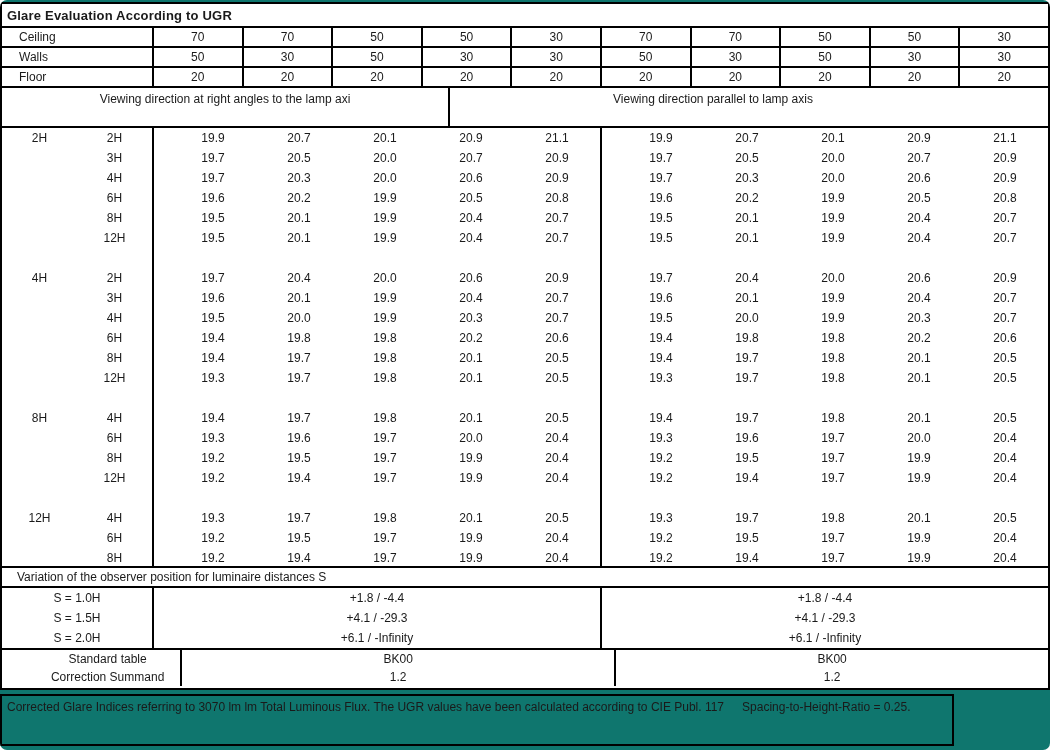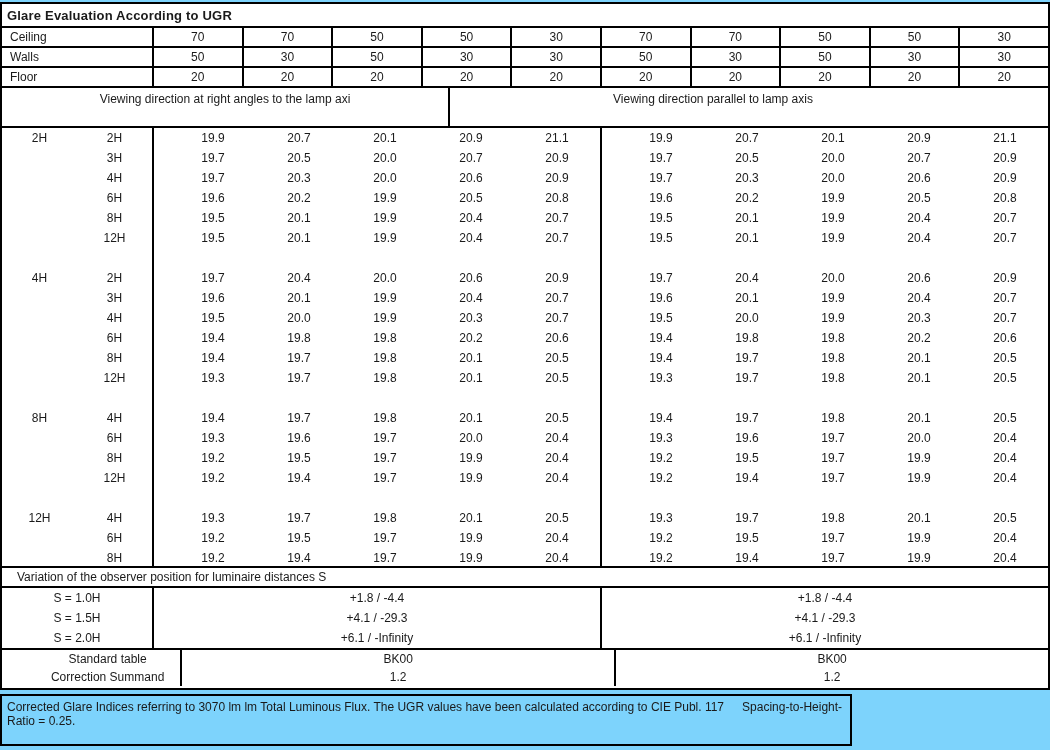--- a/index.html
+++ b/index.html
@@ -1,21 +1,21 @@
 <!DOCTYPE html>
 <html><head>
 <meta charset="utf-8">
 <style>
   html,body{margin:0;padding:0;background:#fff;}
   body{width:1050px;height:750px;font-family:"Liberation Sans",sans-serif;color:#1a1a1a;}
-  .page{position:relative;width:1050px;height:750px;background:#7dd3fc;overflow:hidden;}
+  .page{position:relative;width:1050px;height:750px;background:#0f766e;overflow:hidden;border-radius:7px;}
   .main-table{position:absolute;left:0;top:2px;width:1050px;height:688px;border:2px solid #000;box-sizing:border-box;background:#fff;}
   .title-row{height:24px;border-bottom:2px solid #000;box-sizing:border-box;font-weight:bold;font-size:13px;padding:4px 0 0 5px;letter-spacing:0.2px;}
   .surface-row{display:flex;height:20px;border-bottom:2px solid #000;box-sizing:border-box;}
-  .surface-label{width:152px;box-sizing:border-box;border-right:2px solid #000;padding-left:8px;font-size:12px;display:flex;align-items:center;}
+  .surface-label{width:152px;box-sizing:border-box;border-right:2px solid #000;padding-left:17px;font-size:12px;display:flex;align-items:center;}
   .surface-cell{flex:1 1 0;display:flex;align-items:center;justify-content:center;font-size:12px;border-right:2px solid #000;box-sizing:border-box;}
   .surface-cell.last{border-right:none;}
   .header-row{display:flex;height:40px;border-bottom:2px solid #000;box-sizing:border-box;font-size:12px;}
   .roomsize-cell{width:152px;border-right:2px solid #000;box-sizing:border-box;position:relative;}
   .roomsize-title{text-align:center;padding-top:4px;}
   .xy-row{display:flex;}
   .xy-col{width:75px;text-align:center;padding-top:4px;}
   .xy-tick{position:absolute;left:74px;bottom:0;width:2px;height:8px;background:#000;}
   .dir-cell{width:448px;border-right:2px solid #000;box-sizing:border-box;text-align:center;padding-top:4px;}
   .dir-cell.right{width:526px;border-right:none;}
@@ -27,21 +27,21 @@
   .xcell,.ycell{width:75px;text-align:center;font-size:12px;}
   .vcell{flex:1 1 0;text-align:center;font-size:12px;}
   .variation-header{height:20px;border-bottom:2px solid #000;box-sizing:border-box;padding-left:15px;font-size:12px;display:flex;align-items:center;}
   .variation-rows{height:60px;}
   .bottom-row{display:flex;height:20px;align-items:center;font-size:12px;}
   .blabel{width:152px;box-sizing:border-box;border-right:2px solid #000;text-align:left;height:100%;display:flex;align-items:center;justify-content:center;}
   .bval{width:448px;box-sizing:border-box;border-right:2px solid #000;text-align:center;height:100%;display:flex;align-items:center;justify-content:center;}
   .bval.right{width:446px;border-right:none;}
   .summary-rows{height:40px;border-top:2px solid #000;box-sizing:border-box;}
   .summary-rows .bottom-row{height:18px;margin-left:33px;}
-  .footer-box{position:absolute;left:0;top:694px;width:852px;height:52px;border:2px solid #000;box-sizing:border-box;font-size:12px;padding:4px 0 0 5px;}
+  .footer-box{position:absolute;left:0;top:694px;width:954px;height:52px;border:2px solid #000;box-sizing:border-box;font-size:12px;padding:4px 0 0 5px;}
   .footer-ratio{margin-left:18px;}
 </style>
 </head>
 <body>
 
 <div class="page">
   <div class="main-table">
 
     <div class="title-row">Glare Evaluation According to UGR</div>
 

